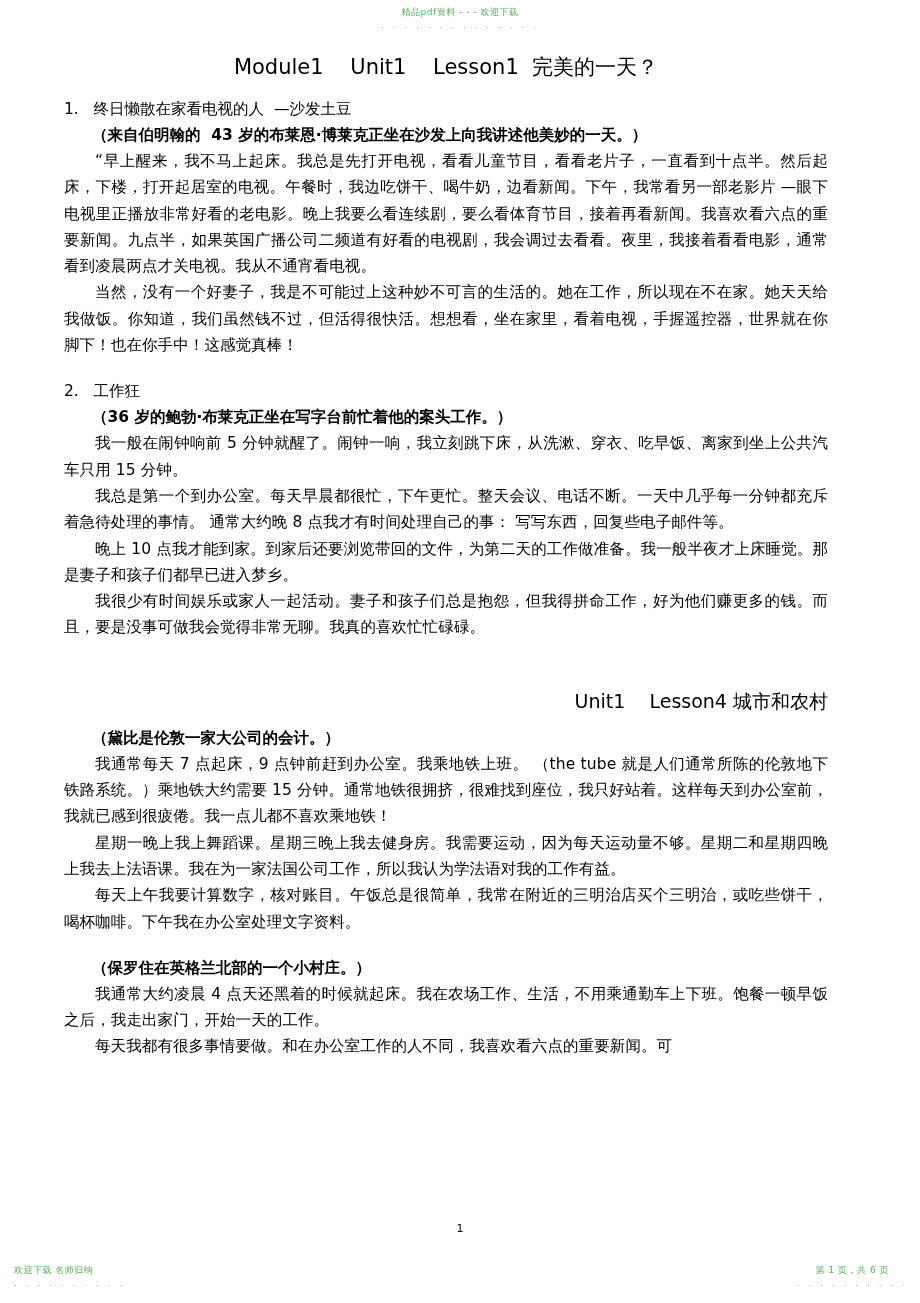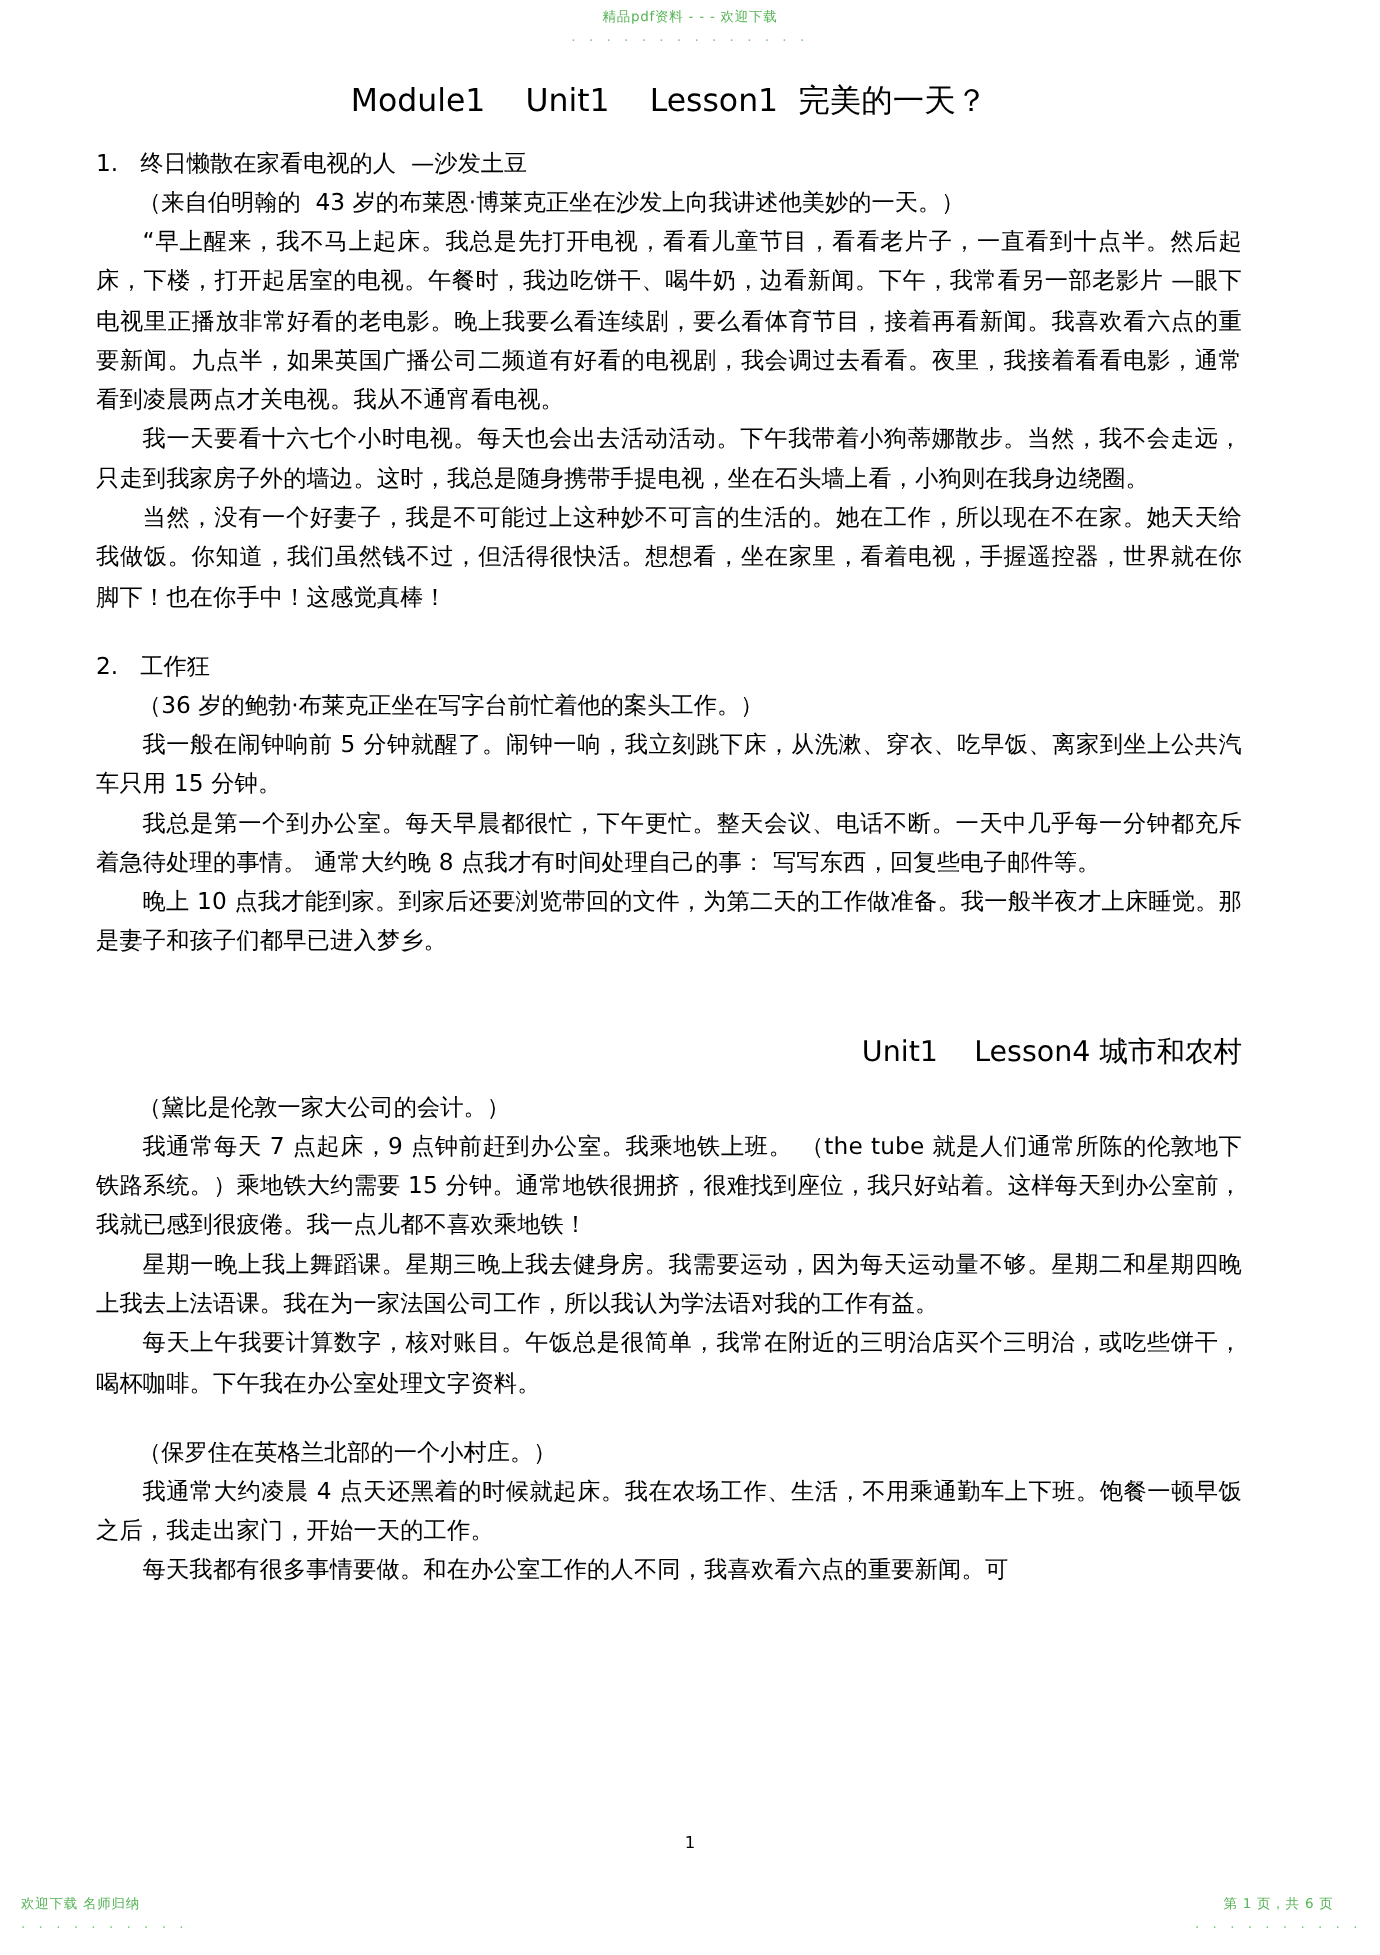--- a/index.html
+++ b/index.html
@@ -103,20 +103,21 @@
     line-height: 26px;
     margin: 0;
     white-space: pre;
   }
   .sub-note {
     font-size: 15.5px;
     line-height: 26px;
     margin: 0;
     padding-left: 28px;
     white-space: pre;
+    font-weight: bold;
   }
   p.para {
     font-size: 15.5px;
     line-height: 26.3px;
     margin: 0;
     text-align: justify;
     text-justify: inter-character;
     text-indent: 2em;
     letter-spacing: 0.1px;
   }
@@ -144,32 +145,32 @@
   </div>
 
   <div class="doc">
 
     <h1 class="doc-title">Module1    Unit1    Lesson1  完美的一天？</h1>
 
     <div>
       <div class="item-head">1.   终日懒散在家看电视的人  —沙发土豆</div>
       <div class="sub-note">（来自伯明翰的  43 岁的布莱恩·博莱克正坐在沙发上向我讲述他美妙的一天。）</div>
       <p class="para">“早上醒来，我不马上起床。我总是先打开电视，看看儿童节目，看看老片子，一直看到十点半。然后起床，下楼，打开起居室的电视。午餐时，我边吃饼干、喝牛奶，边看新闻。下午，我常看另一部老影片  —眼下电视里正播放非常好看的老电影。晚上我要么看连续剧，要么看体育节目，接着再看新闻。我喜欢看六点的重要新闻。九点半，如果英国广播公司二频道有好看的电视剧，我会调过去看看。夜里，我接着看看电影，通常看到凌晨两点才关电视。我从不通宵看电视。</p>
-      <p class="para">我一天要看十六七个小时电视。每天也会出去活动活动。下午我带着小狗蒂娜散步。当然，我不会走远，只走到我家房子外的墙边。这时，我总是随身携带手提电视，坐在石头墙上看，小狗则在我身边绕圈。</p>
       <p class="para">当然，没有一个好妻子，我是不可能过上这种妙不可言的生活的。她在工作，所以现在不在家。她天天给我做饭。你知道，我们虽然钱不过，但活得很快活。想想看，坐在家里，看着电视，手握遥控器，世界就在你脚下！也在你手中！这感觉真棒！</p>
     </div>
 
     <div class="gap-md"></div>
 
     <div>
       <div class="item-head">2.   工作狂</div>
       <div class="sub-note">（36 岁的鲍勃·布莱克正坐在写字台前忙着他的案头工作。）</div>
       <p class="para">我一般在闹钟响前  5 分钟就醒了。闹钟一响，我立刻跳下床，从洗漱、穿衣、吃早饭、离家到坐上公共汽车只用  15 分钟。</p>
       <p class="para">我总是第一个到办公室。每天早晨都很忙，下午更忙。整天会议、电话不断。一天中几乎每一分钟都充斥着急待处理的事情。  通常大约晚  8 点我才有时间处理自己的事：  写写东西，回复些电子邮件等。</p>
       <p class="para">晚上 10 点我才能到家。到家后还要浏览带回的文件，为第二天的工作做准备。我一般半夜才上床睡觉。那是妻子和孩子们都早已进入梦乡。</p>
+      <p class="para">我很少有时间娱乐或家人一起活动。妻子和孩子们总是抱怨，但我得拼命工作，好为他们赚更多的钱。而且，要是没事可做我会觉得非常无聊。我真的喜欢忙忙碌碌。</p>
     </div>
 
     <div class="gap-lg"></div>
 
     <h2 class="section-title">Unit1    Lesson4 城市和农村</h2>
 
     <div>
       <div class="sub-note">（黛比是伦敦一家大公司的会计。）</div>
       <p class="para">我通常每天  7 点起床，9 点钟前赶到办公室。我乘地铁上班。   （the tube 就是人们通常所陈的伦敦地下铁路系统。）乘地铁大约需要    15 分钟。通常地铁很拥挤，很难找到座位，我只好站着。这样每天到办公室前，我就已感到很疲倦。我一点儿都不喜欢乘地铁！</p>
       <p class="para">星期一晚上我上舞蹈课。星期三晚上我去健身房。我需要运动，因为每天运动量不够。星期二和星期四晚上我去上法语课。我在为一家法国公司工作，所以我认为学法语对我的工作有益。</p>

